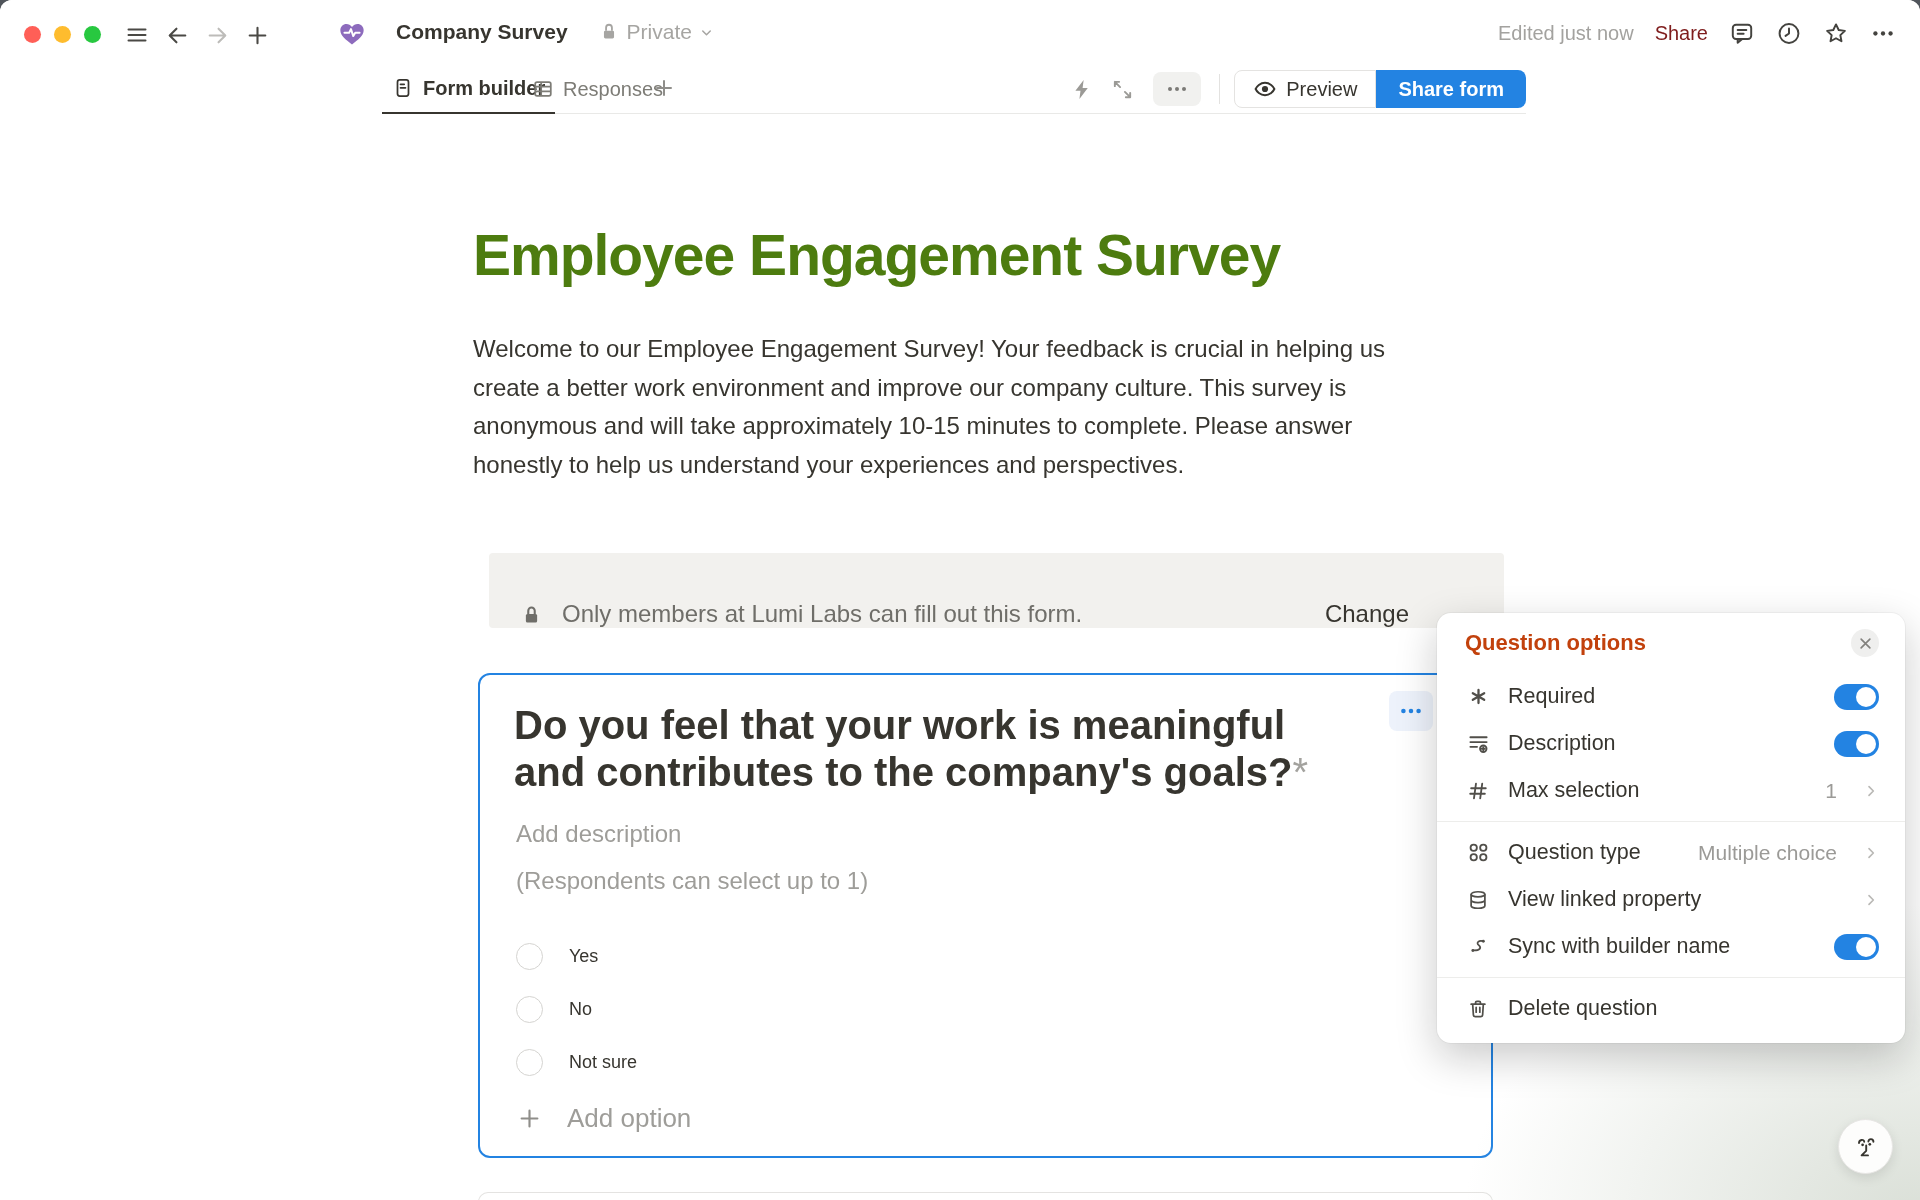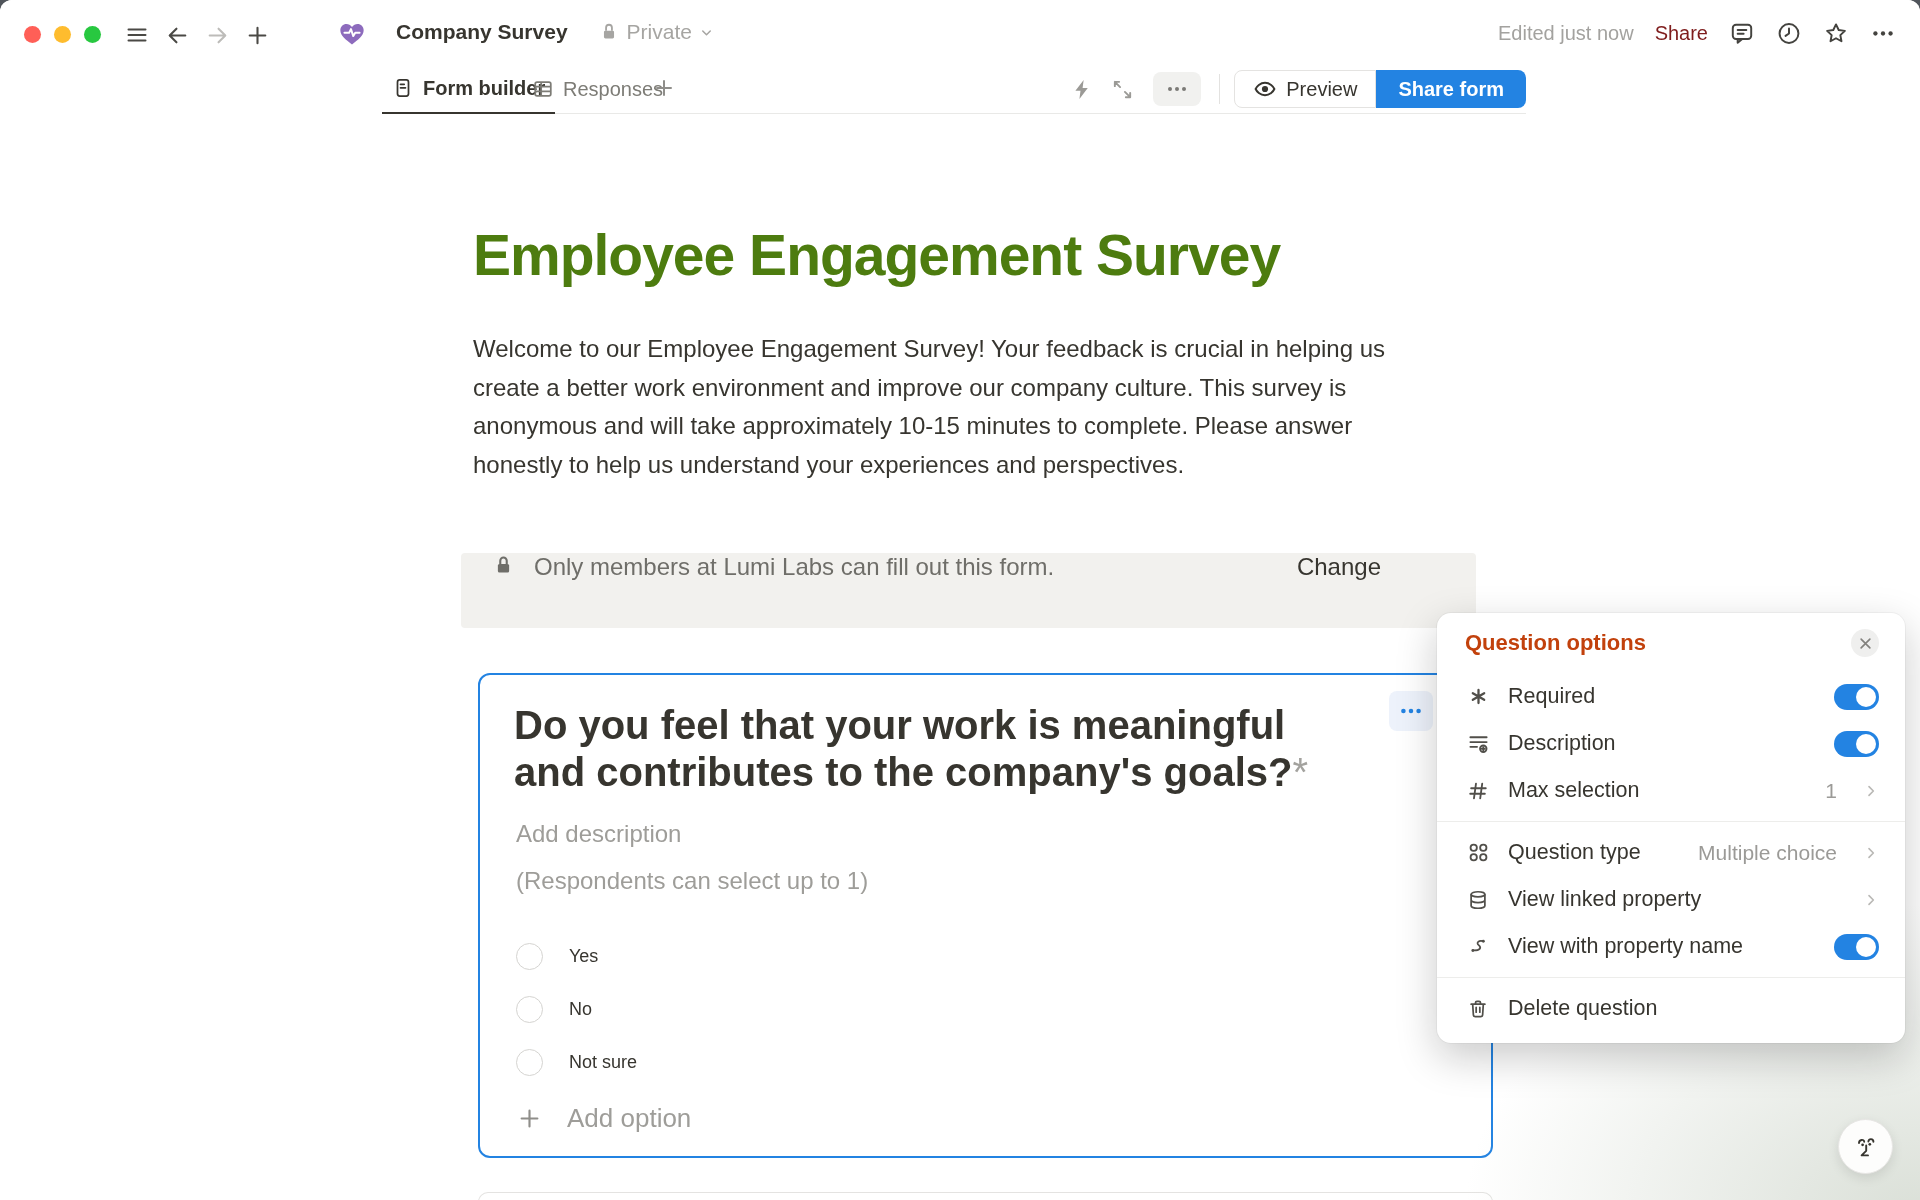--- a/index.html
+++ b/index.html
@@ -31,22 +31,22 @@
   .pill-more { width:48px; height:34px; background:#f1f1ef; border-radius:8px; display:flex; align-items:center; justify-content:center; margin-left:18px; }
   .vdiv { width:1px; height:30px; background:#e3e2e0; margin:0 14px 0 18px; }
   .btn-preview { height:38px; display:flex; align-items:center; gap:9px; padding:0 18px;
                  background:#fff; border:1px solid #e4e3e1; border-radius:8px 0 0 8px; font-size:20px; font-weight:500; color:#37352f; }
   .btn-shareform { height:38px; display:flex; align-items:center; padding:0 22px; background:#2383e2;
                    border-radius:0 8px 8px 0; color:#fff; font-size:20px; font-weight:600; }
 
   
   .form-title { position:absolute; left:473px; top:222px; font-size:57px; font-weight:700; letter-spacing:-1px; color:#4d7c0f; }
   .form-intro { position:absolute; left:473px; top:330px; width:930px; font-size:24px; line-height:38.5px; color:#37352f; }
-  .notice { position:absolute; left:461px; top:553px; width:1015px; height:75px; background:#f2f1ee; border-radius:4px;
-            display:flex; align-items:flex-start; padding:0 95px 0 30px; }
+  .notice { position:absolute; left:489px; top:553px; width:1015px; height:75px; background:#f2f1ee; border-radius:4px;
+            display:flex; align-items:flex-end; padding:0 95px 0 30px; }
   .notice-text { font-size:24px; color:#6f6e69; margin-left:18px; flex:1; }
   .change { font-size:24px; color:#37352f; cursor:pointer; }
 
   
   .qcard { position:absolute; left:478px; top:673px; width:1015px; height:485px; background:#fff;
            border:2.5px solid #2383e2; border-radius:12px; }
   .q-title { position:absolute; left:34px; top:27px; width:820px; font-size:40px; font-weight:700; line-height:47px; color:#37352f; }
   .q-star { color:#a3a29e; font-weight:400; }
   .q-more { position:absolute; right:58px; top:16px; width:44px; height:40px; background:#edf2fb; border-radius:8px;
             display:flex; align-items:center; justify-content:center; }
@@ -338,21 +338,21 @@
         </svg>
     </div>
     <div class="menu-row">
       <span class="menu-ic">
           <svg width="22" height="22" viewBox="0 0 24 24" fill="none" stroke="#514f4a" stroke-width="1.9" stroke-linecap="round">
             <path d="M17.6 5.6c-4.8-1.2-8 1.6-4.8 4.4s1.6 6-6 5.8"></path>
             <circle cx="6.4" cy="15.9" r="1.6" fill="#514f4a" stroke="none"></circle>
             <circle cx="17.8" cy="5.7" r="1.6" fill="#514f4a" stroke="none"></circle>
           </svg>
         </span>
-      <span class="menu-label">View with property name</span>
+      <span class="menu-label">Sync with builder name</span>
       <span class="toggle on"></span>
     </div>
 
     <div class="menu-divider"></div>
 
     <div class="menu-row">
       <span class="menu-ic">
           <svg width="22" height="22" viewBox="0 0 24 24" fill="none" stroke="#514f4a" stroke-width="1.9" stroke-linecap="round" stroke-linejoin="round">
             <path d="M4.5 6.8h15M9.3 6.8V5.3A1.6 1.6 0 0 1 10.9 3.7h2.2a1.6 1.6 0 0 1 1.6 1.6v1.5M17.8 6.8l-.75 11.5a2 2 0 0 1-2 1.9H8.95a2 2 0 0 1-2-1.9L6.2 6.8M10 10.3v5.2M14 10.3v5.2"></path>
           </svg>

